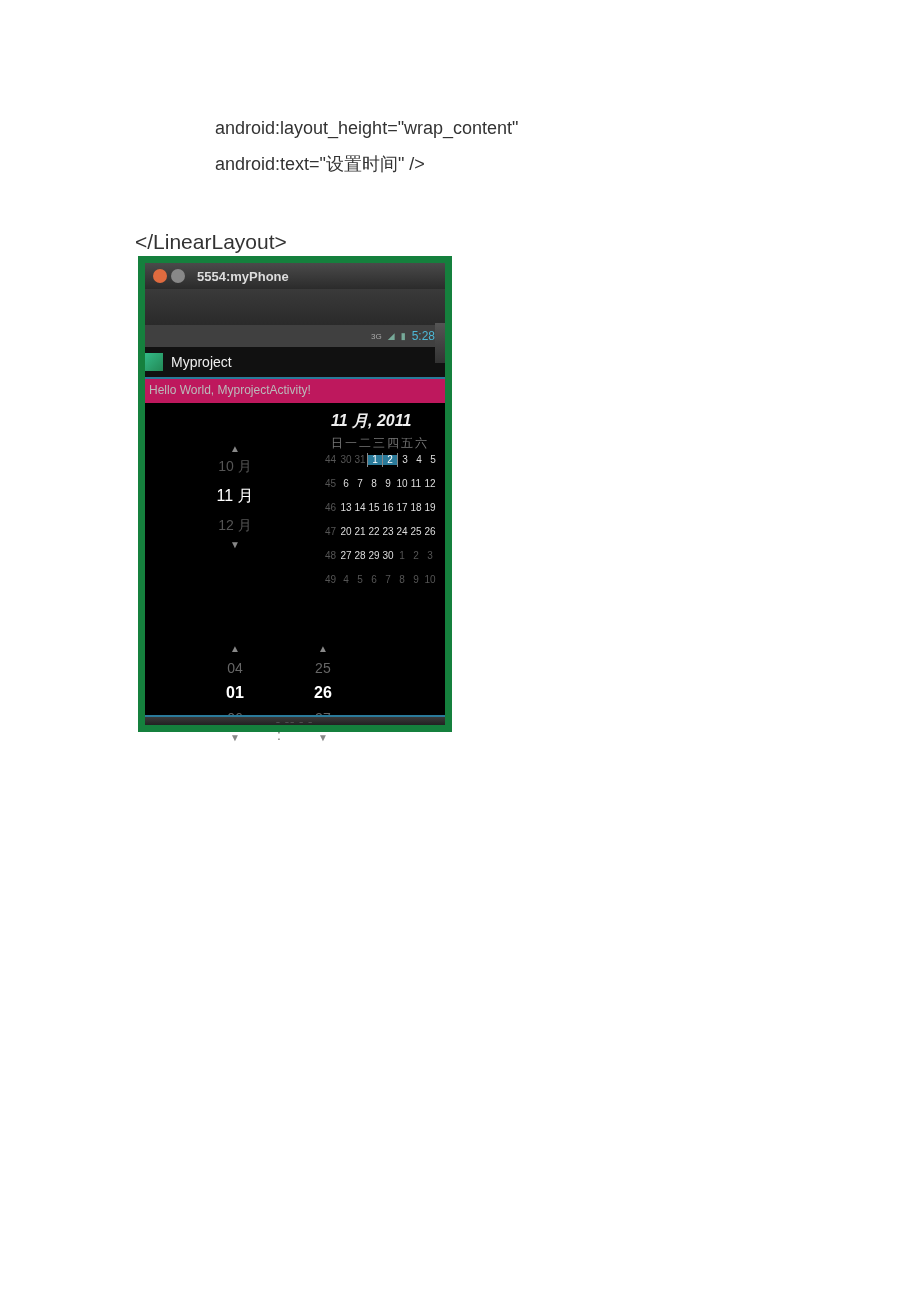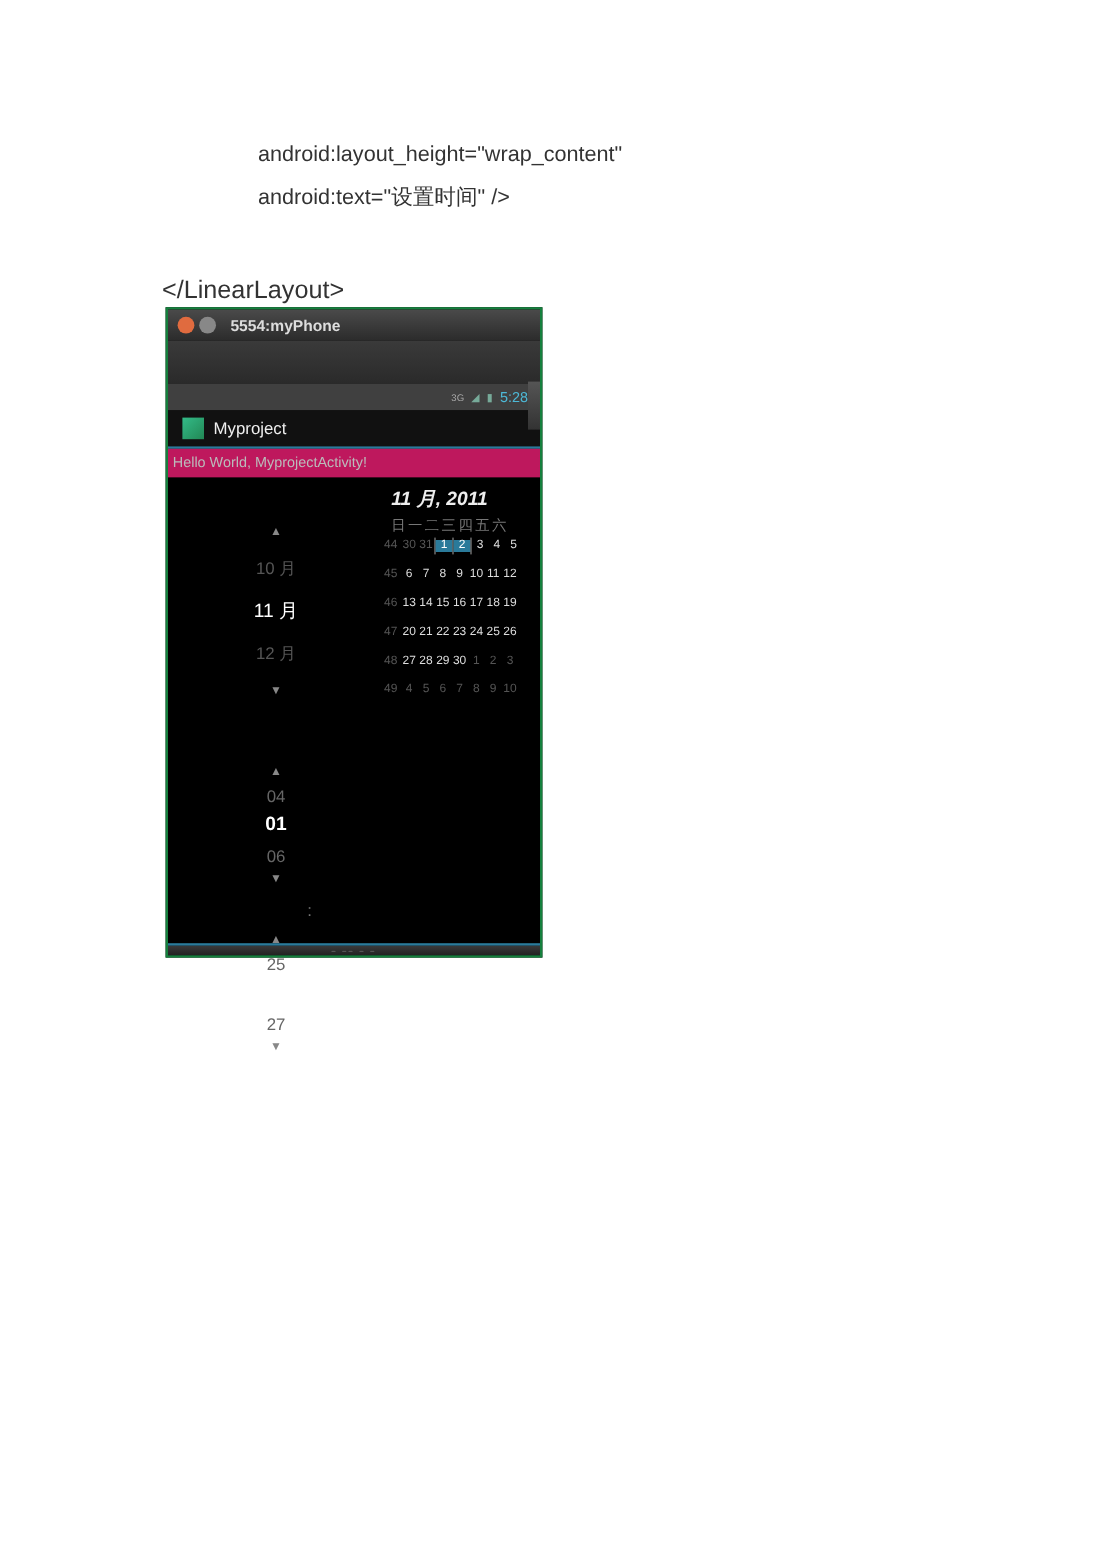--- a/index.html
+++ b/index.html
@@ -25,23 +25,23 @@
     left: 135px;
     font-size: 21px;
     color: #333;
   }
 
   .emulator {
     position: absolute;
     top: 256px;
     left: 138px;
     width: 314px;
-    height: 542px;
+    height: 476px;
     background: #000;
-    border: 2px solid #15803d;
+    border: 7px solid #15803d;
   }
   .titlebar {
     height: 26px;
     background: linear-gradient(#4a4a4a, #2b2b2b);
     display: flex;
     align-items: center;
     padding-left: 8px;
     gap: 4px;
   }
   .win-btn { width: 14px; height: 14px; border-radius: 50%; }
@@ -68,21 +68,20 @@
     font-size: 12px;
     color: #4db8d6;
   }
   .status-icon { font-size: 9px; color: #7a9; }
   .status-3g { font-size: 8px; color: #aaa; }
   .appbar {
     height: 32px;
     background: #111;
     display: flex;
     align-items: center;
-    padding-left: 12px;
     border-bottom: 2px solid #2a7a9a;
   }
   .app-icon {
     width: 18px;
     height: 18px;
     background: linear-gradient(135deg, #3b8, #285);
     margin-right: 8px;
   }
   .appbar-title { color: #eee; font-size: 14px; }
   .hello {
@@ -122,21 +121,21 @@
     position: absolute;
     top: 40px;
     left: 50px;
     width: 80px;
     text-align: center;
     font-size: 14px;
   }
   .spinner-arrow-up, .spinner-arrow-down { color: #888; font-size: 10px; }
   .spinner-arrow-up::before { content: "▲"; }
   .spinner-arrow-down::before { content: "▼"; }
-  .spinner-dim { color: #555; margin: 16px 0; }
+  .spinner-dim { color: #555; margin: 4px 0; }
   .spinner-cur { color: #fff; font-weight: normal; margin: 10px 0; font-size: 16px; }
 
   
   .cal-grid {
     position: absolute;
     top: 50px;
     left: 180px;
     font-size: 11px;
     line-height: 1;
   }
@@ -148,21 +147,20 @@
   .sep { width: 1px; height: 14px; background: #888; }
 
   
   .time-row {
     position: absolute;
     top: 240px;
     left: 60px;
     display: flex;
     align-items: flex-end;
     gap: 12px;
-    flex-direction: column;
   }
   .tspinner { width: 60px; text-align: center; font-size: 14px; }
   .tspinner .spinner-dim { color: #666; margin: 6px 0; }
   .tspinner .spinner-cur { color: #fff; font-weight: bold; margin: 8px 0; font-size: 16px; }
   .colon { color: #777; font-size: 14px; }
 
   .bottombar {
     position: absolute;
     bottom: 0;
     left: 0; right: 0;

